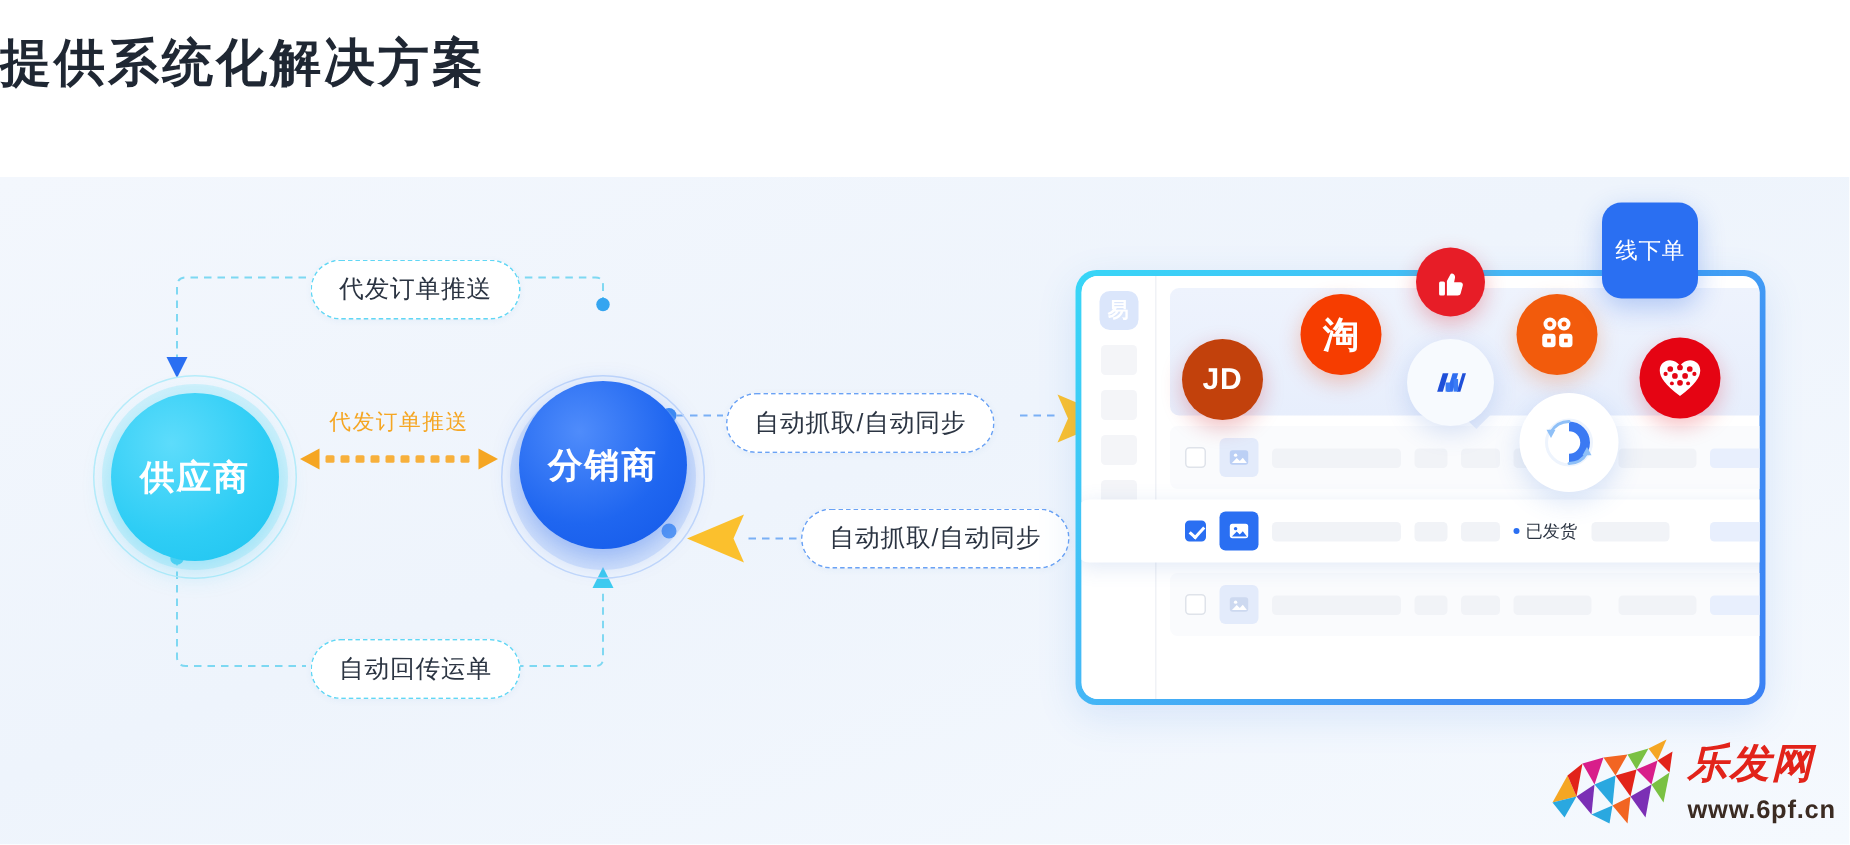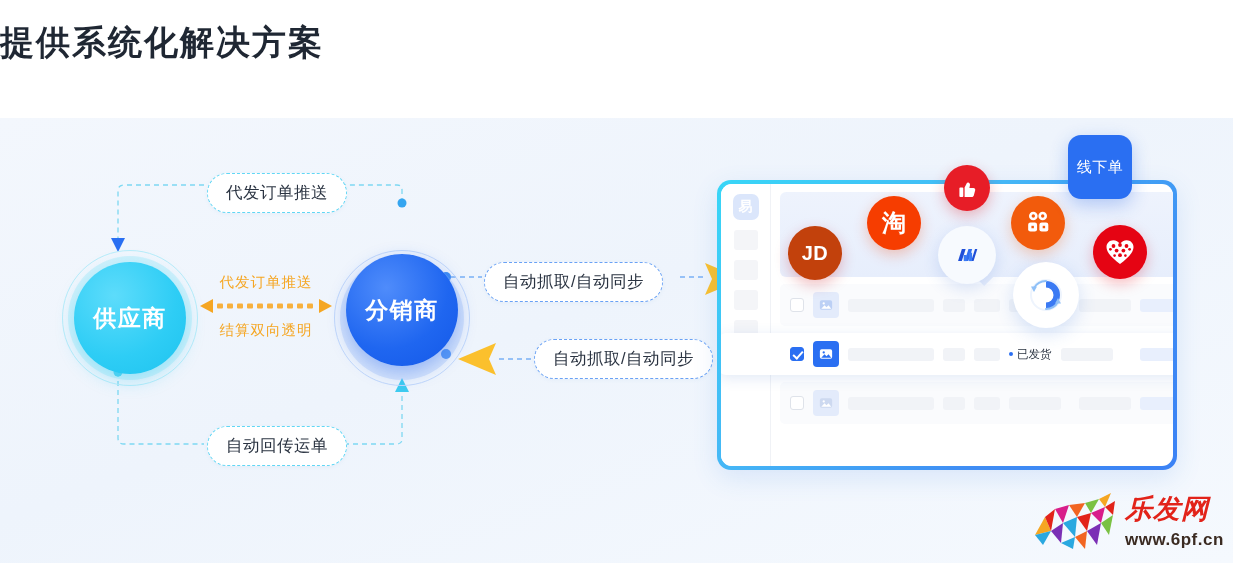--- a/index.html
+++ b/index.html
@@ -444,21 +444,20 @@
           <rect x="37" y="5.5" width="6" height="5" rx="1"></rect>
           <rect x="47" y="5.5" width="6" height="5" rx="1"></rect>
           <rect x="57" y="5.5" width="6" height="5" rx="1"></rect>
           <rect x="67" y="5.5" width="6" height="5" rx="1"></rect>
           <rect x="77" y="5.5" width="6" height="5" rx="1"></rect>
           <rect x="87" y="5.5" width="6" height="5" rx="1"></rect>
           <rect x="97" y="5.5" width="6" height="5" rx="1"></rect>
           <rect x="107" y="5.5" width="6" height="5" rx="1"></rect>
         </g>
       </svg>
-      <div class="otext">结算双向透明</div>
     </div>
   </div>
 
   <div id="panel">
     <div id="panel-inner">
 
       <div id="panel-side">
         <div id="side-logo">易</div>
         <div class="side-block"></div>
         <div class="side-block"></div>

